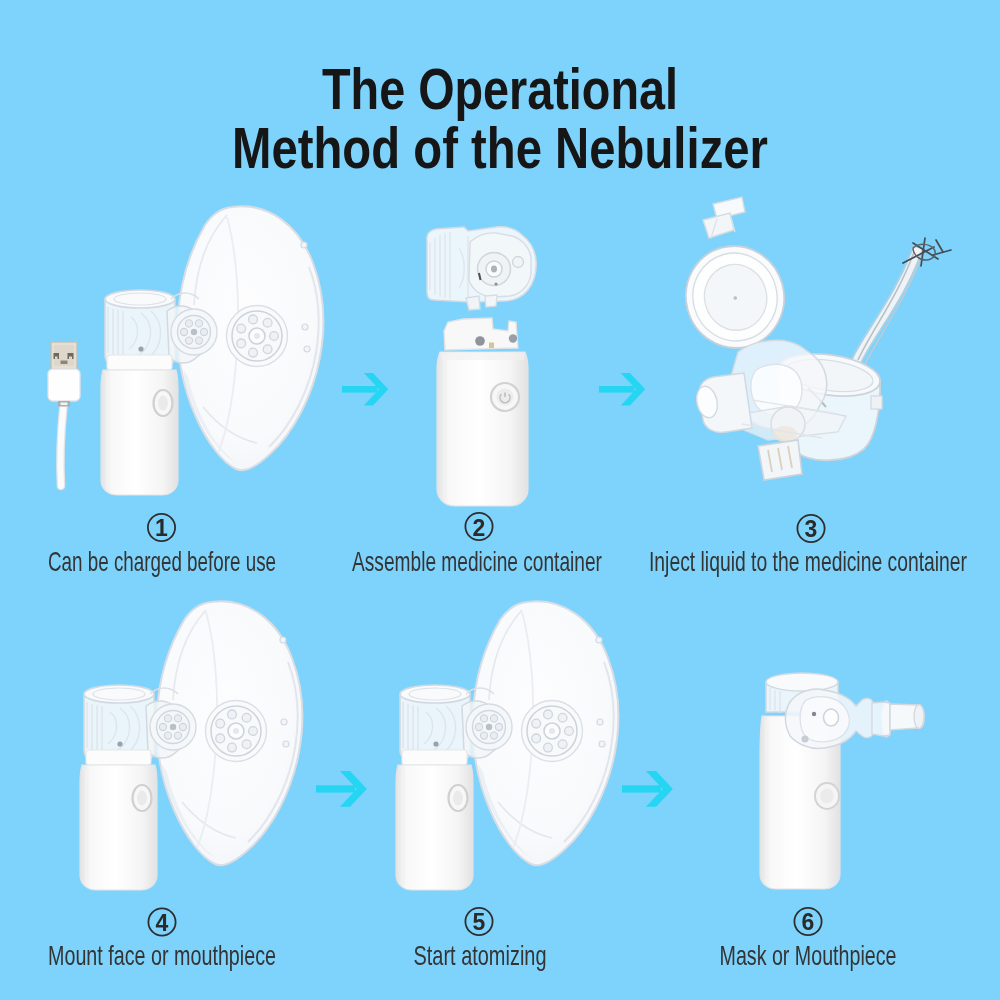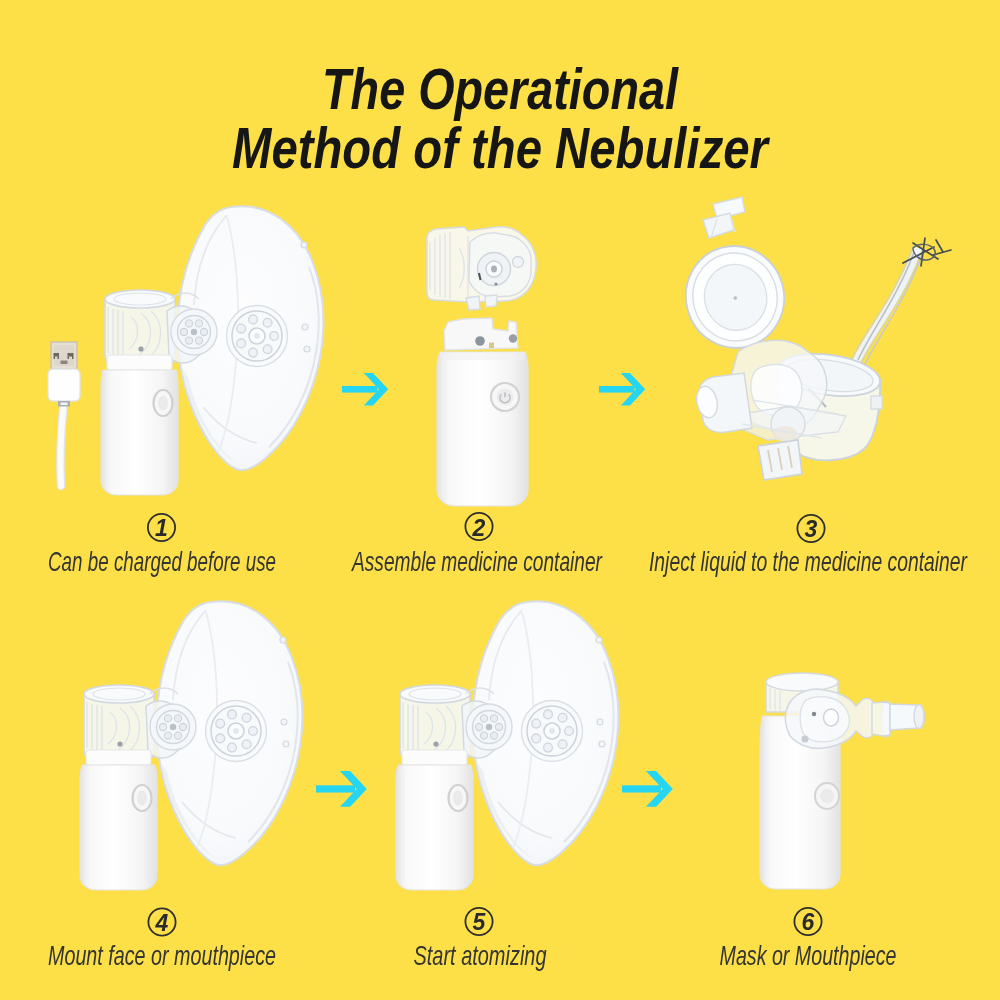--- a/index.html
+++ b/index.html
@@ -1,16 +1,16 @@
 <!DOCTYPE html>
 <html><head>
 <meta charset="utf-8">
 <style>
 html,body{margin:0;padding:0;background:#fff;}
-#page{position:relative;width:1000px;height:1000px;background:#fde047;overflow:hidden;font-style:italic;}
+#page{position:relative;width:1000px;height:1000px;background:#7dd3fc;overflow:hidden;}
 svg{display:block;}
 text{font-family:"Liberation Sans",sans-serif;}
 </style>
 </head>
 <body>
 <div id="page">
 <svg width="1000" height="1000" viewBox="0 0 1000 1000">
 <defs>
 <linearGradient id="gBody" x1="0" y1="0" x2="1" y2="0">
   <stop offset="0" stop-color="#e3e3e4"></stop>

